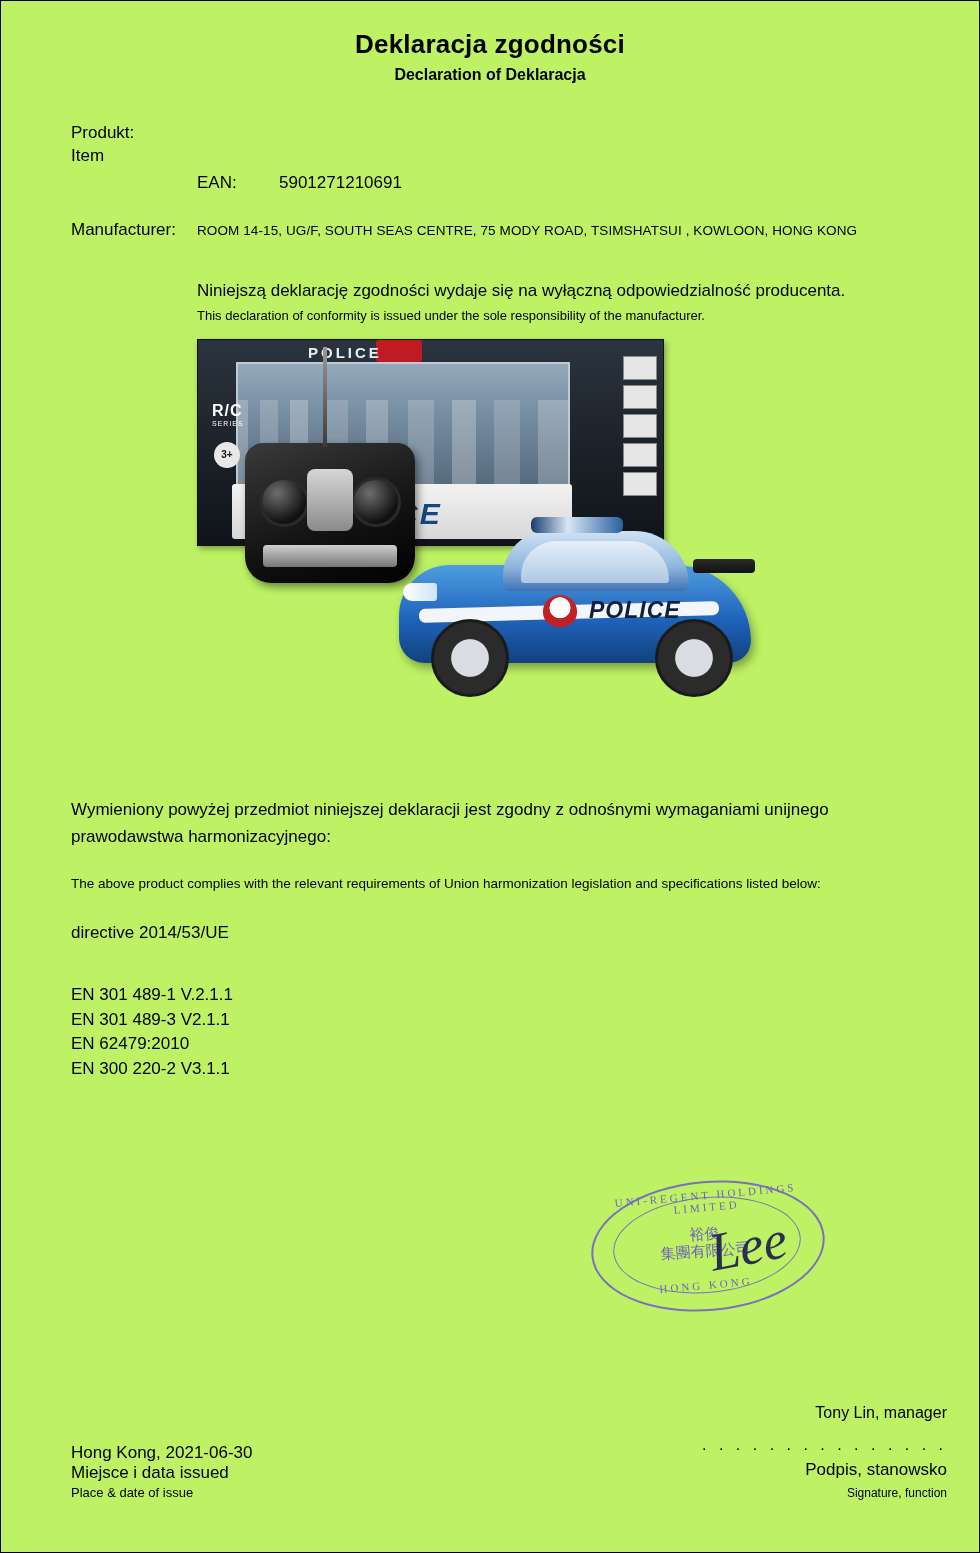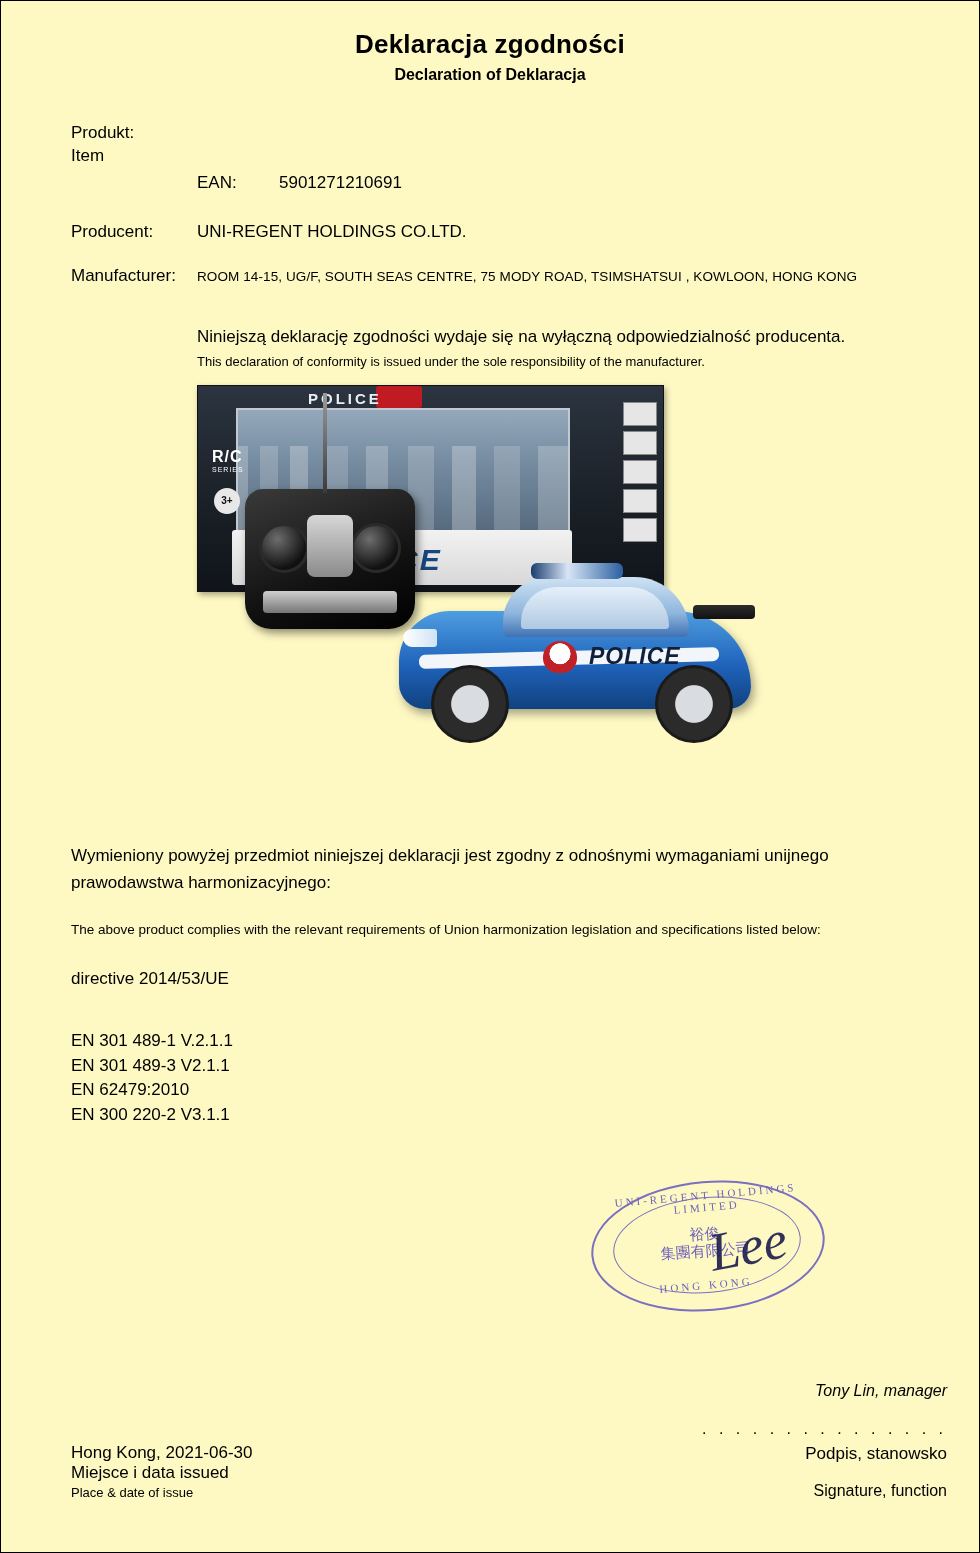--- a/index.html
+++ b/index.html
@@ -9,21 +9,21 @@
   }
   body {
     font-family: "Liberation Sans", sans-serif;
     color: #000;
   }
   .page {
     position: relative;
     width: 980px;
     height: 1553px;
     margin: 0 auto;
-    background: #fef9c3;
+    background: #bef264;
     border: 1px solid #000;
     box-sizing: border-box;
     overflow: hidden;
   }
 
   
   .doc-title {
     text-align: center;
     font-size: 26px;
     font-weight: bold;
@@ -413,34 +413,33 @@
     bottom: 52px;
   }
   .footer-right {
     position: absolute;
     right: 0;
     bottom: 0;
     text-align: right;
   }
   .sig-name {
     font-size: 16px;
-    margin-bottom: 20px;
-    font-style: italic;
+    margin-bottom: 14px;
   }
   .sig-dots {
     font-size: 16px;
     letter-spacing: 4px;
     margin-bottom: 6px;
   }
   .sig-role {
     font-size: 17px;
   }
   .sig-role-en {
-    font-size: 16px;
-    margin-top: 18px;
+    font-size: 12px;
+    margin-top: 6px;
   }
   .footer-left {
     position: absolute;
     left: 0;
     bottom: 0;
   }
   .place-line { font-size: 17px; }
   .place-pl { font-size: 17px; }
   .place-en { font-size: 13px; margin-top: 2px; }
 </style>
@@ -457,24 +456,20 @@
     <div class="block-product">
       <div class="lbl-lg">Produkt:</div>
       <div class="lbl-lg">Item</div>
 
       <div class="indent-row" style="margin-top:2px;">
         <span class="k">EAN:</span>
         <span class="v">5901271210691</span>
       </div>
     </div>
 
-    <div class="row-producer">
-      <span class="k">Producent:</span>
-      <span class="v">UNI-REGENT HOLDINGS CO.LTD.</span>
-    </div>
 
     <div class="row-manufacturer">
       <span class="k">Manufacturer:</span>
       <span class="v">ROOM 14-15, UG/F, SOUTH SEAS CENTRE, 75 MODY ROAD, TSIMSHATSUI , KOWLOON, HONG KONG</span>
     </div>
 
     <div class="decl-pl">Niniejszą deklarację zgodności wydaje się na wyłączną odpowiedzialność producenta.</div>
     <div class="decl-en">This declaration of conformity is issued under the sole responsibility of the manufacturer.</div>
 
     <div class="photo-area">

